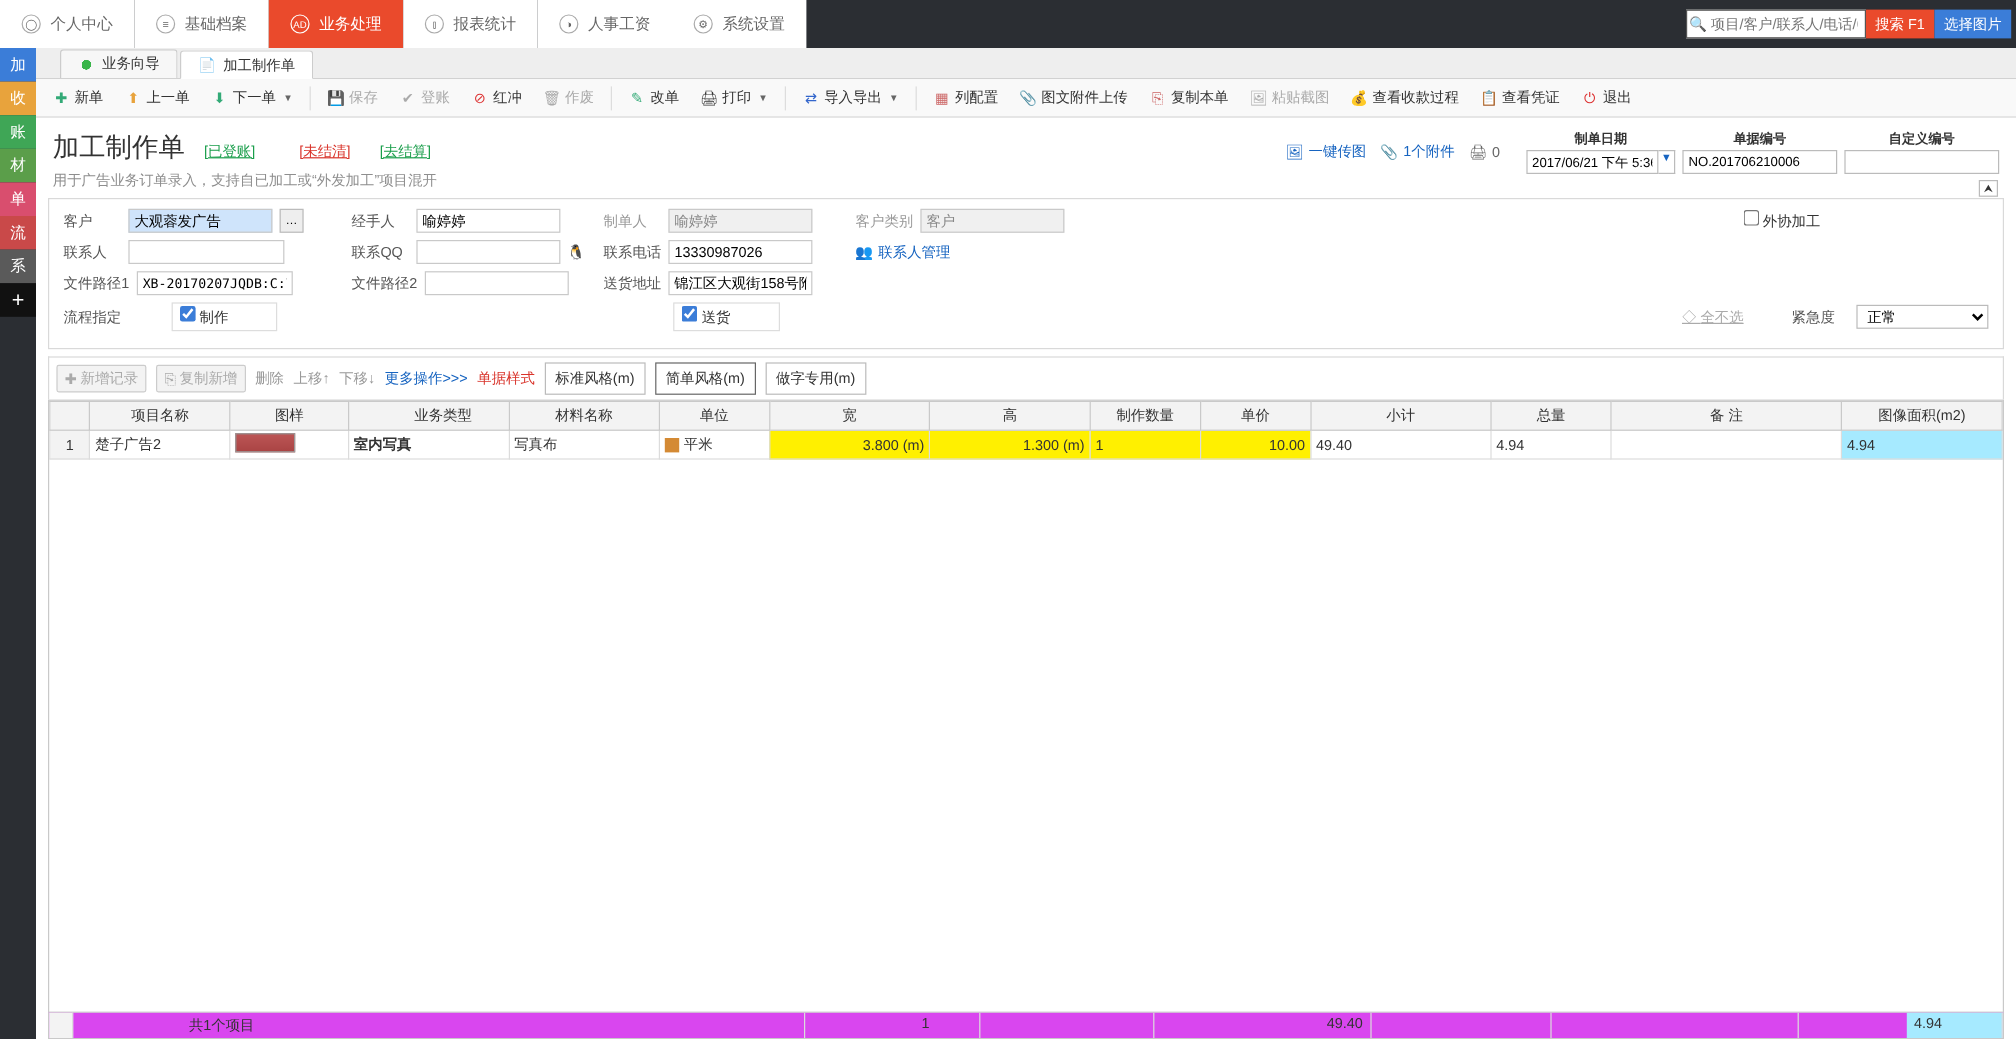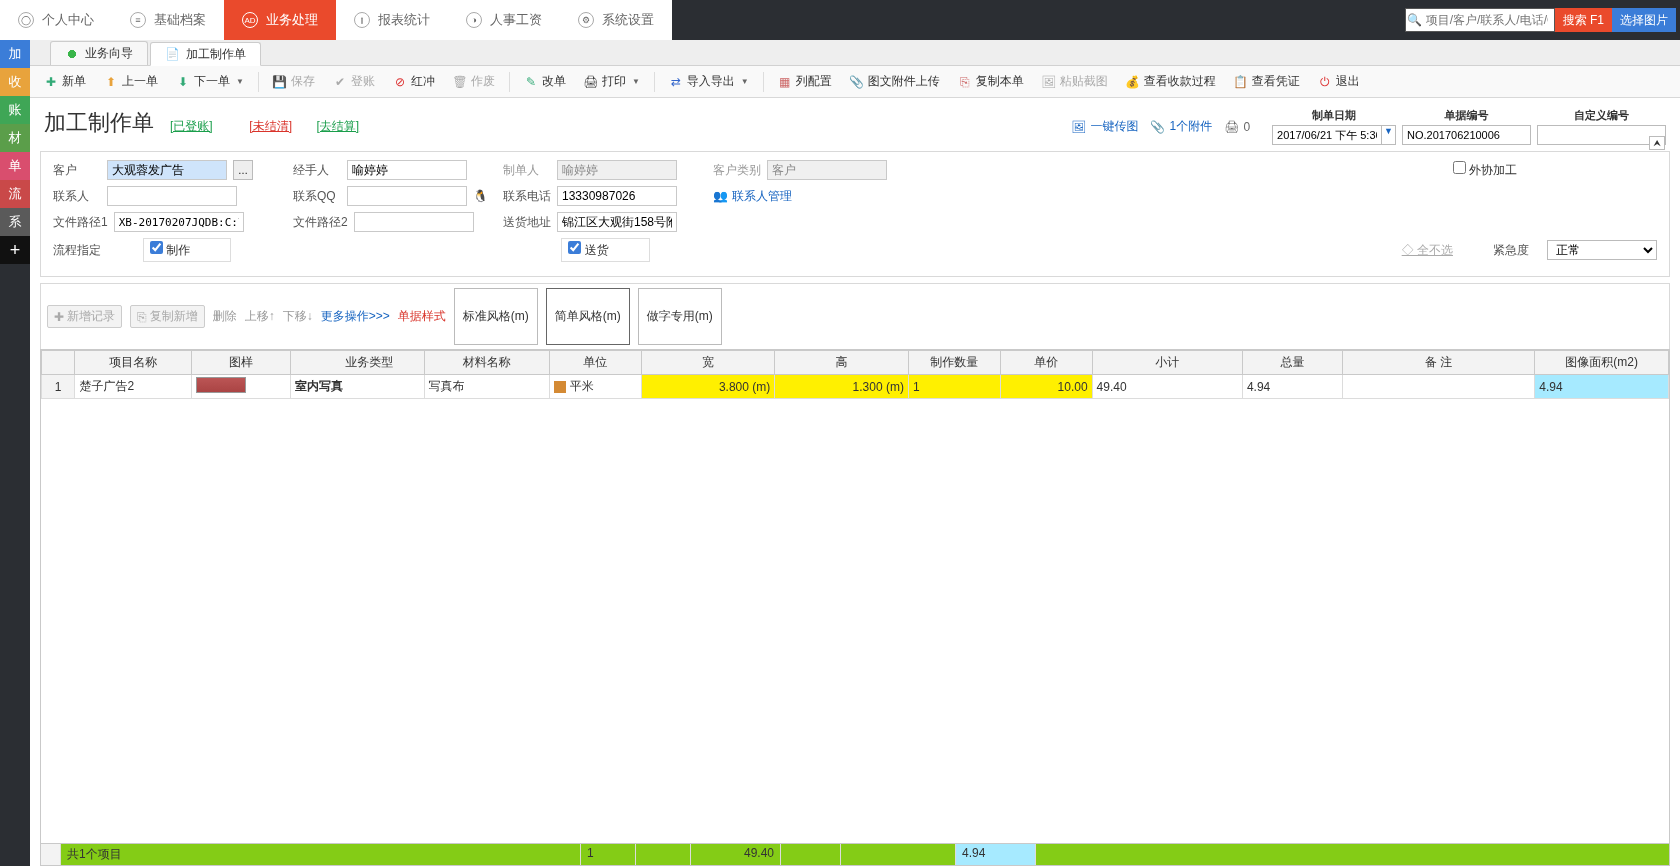--- a/index.html
+++ b/index.html
@@ -81,36 +81,36 @@
 .chk input { accent-color:#3b7dd8; }
 .contact-mgr { display:flex; align-items:center; gap:4px; color:#1764c0; cursor:pointer; }
 .select-box { height:20px; border:1px solid #bbb; padding:0 4px; font-size:12px; background:#fff; width:110px; }
 
 
 .grid-toolbar { margin:6px 10px 0; border:1px solid #d9d9d9; border-bottom:none; padding:4px 6px; display:flex; align-items:center; gap:8px; font-size:12px; background:#fff; }
 .grid-tbtn { display:flex; align-items:center; gap:3px; padding:2px 6px; border:1px solid #ccc; background:#f7f7f7; cursor:pointer; border-radius:2px; }
 .grid-tbtn.disabled { color:#aaa; background:#f3f3f3; }
 .grid-toolbar .link { color:#1764c0; cursor:pointer; }
 .grid-toolbar .link.red { color:#d9342b; }
-.grid-tabbtn { padding:19px 8px; border:1px solid #bbb; background:#fff; cursor:pointer; }
+.grid-tabbtn { padding:4px 8px; border:1px solid #bbb; background:#fff; cursor:pointer; }
 .grid-tabbtn.active { border:1px solid #666; }
 
 
 .grid-wrap { margin:0 10px; border:1px solid #c9c9c9; flex:1; min-height:380px; background:#fff; overflow:auto; }
 table.grid { border-collapse:collapse; width:100%; }
 table.grid th { background:#f3f3f3; border:1px solid #c9c9c9; padding:3px 4px; font-weight:normal; font-size:12px; }
 table.grid td { border:1px solid #dcdcdc; padding:2px 4px; font-size:12px; height:20px; }
 .rownum { background:#f3f3f3; text-align:center; width:20px; }
 .cell-yellow { background:#fff000 !important; }
 .cell-cyan { background:#a6eaff !important; }
 .unit-swatch { display:inline-block; width:12px; height:12px; background:#d48a34; vertical-align:middle; margin-right:4px; }
 .img-thumb { width:50px; height:16px; background:linear-gradient(#b55,#a44); border:1px solid #999; display:inline-block; }
 
 
-.grid-footer { margin:0 10px; border:1px solid #c9c9c9; border-top:none; display:flex; font-size:12px; background:#84cc16; }
+.grid-footer { margin:0 10px; border:1px solid #c9c9c9; border-top:none; display:flex; font-size:12px; background:#d946ef;justify-content:space-between; }
 .grid-footer-cell { border-right:1px solid #dcdcdc; padding:2px 6px; }
 
 </style>
 </head>
 <body>
 
 <div class="topnav">
   <div class="topnav-item white">
       <span class="topnav-icon">◯</span>
       <span>个人中心</span>
@@ -251,20 +251,21 @@
       <div class="doc-title">
         <span>加工制作单</span>
         <span class="doc-title-links">
           <a class="link-green">[已登账]</a>
           &nbsp;&nbsp;&nbsp;&nbsp;
           <a class="link-red">[未结清]</a>
           &nbsp;&nbsp;
           <a class="link-green">[去结算]</a>
         </span>
       </div>
+      <div class="doc-subtitle">用于广告业务订单录入，支持自已加工或“外发加工”项目混开</div>
     </div>
     <div class="doc-header-right">
       <span class="lnk">
           <span>🖼</span>
           <span>一键传图</span>
         </span>
       <span class="lnk">
           <span style="color:#36c;">📎</span>
           <span>1个附件</span>
         </span>

